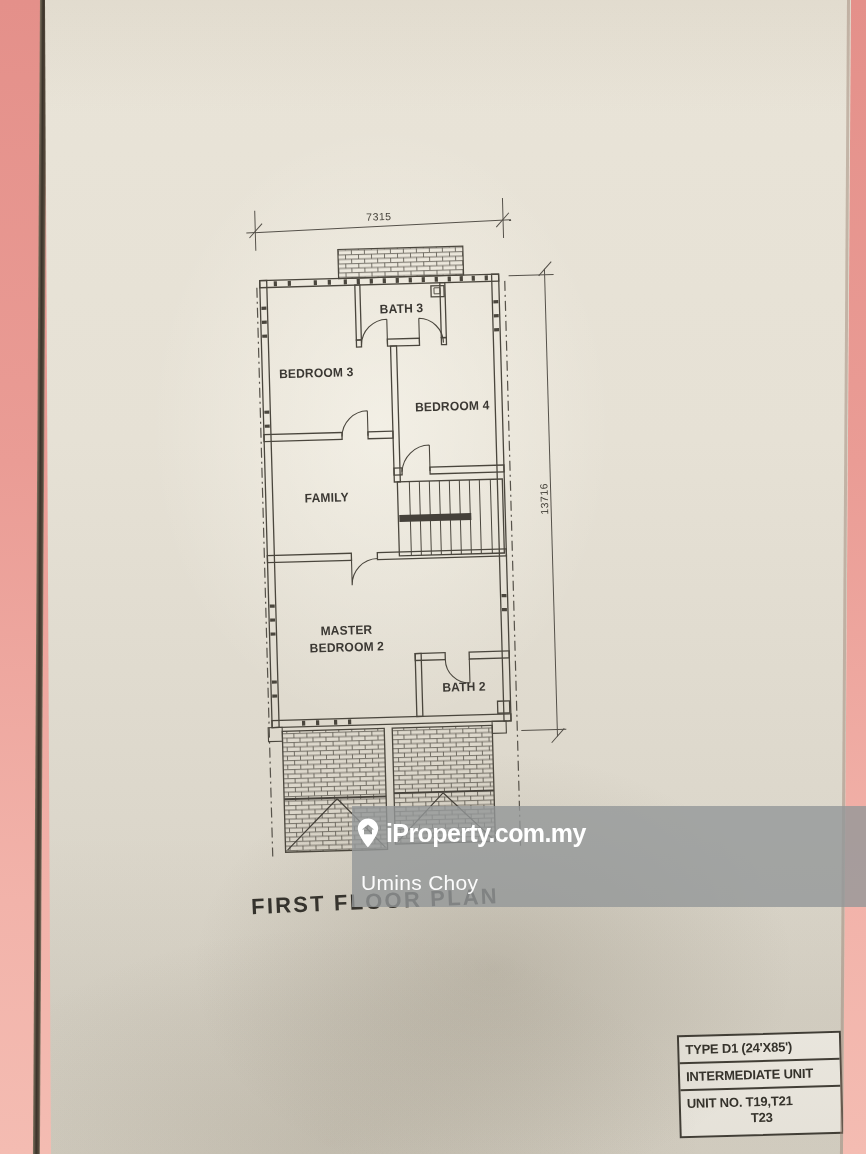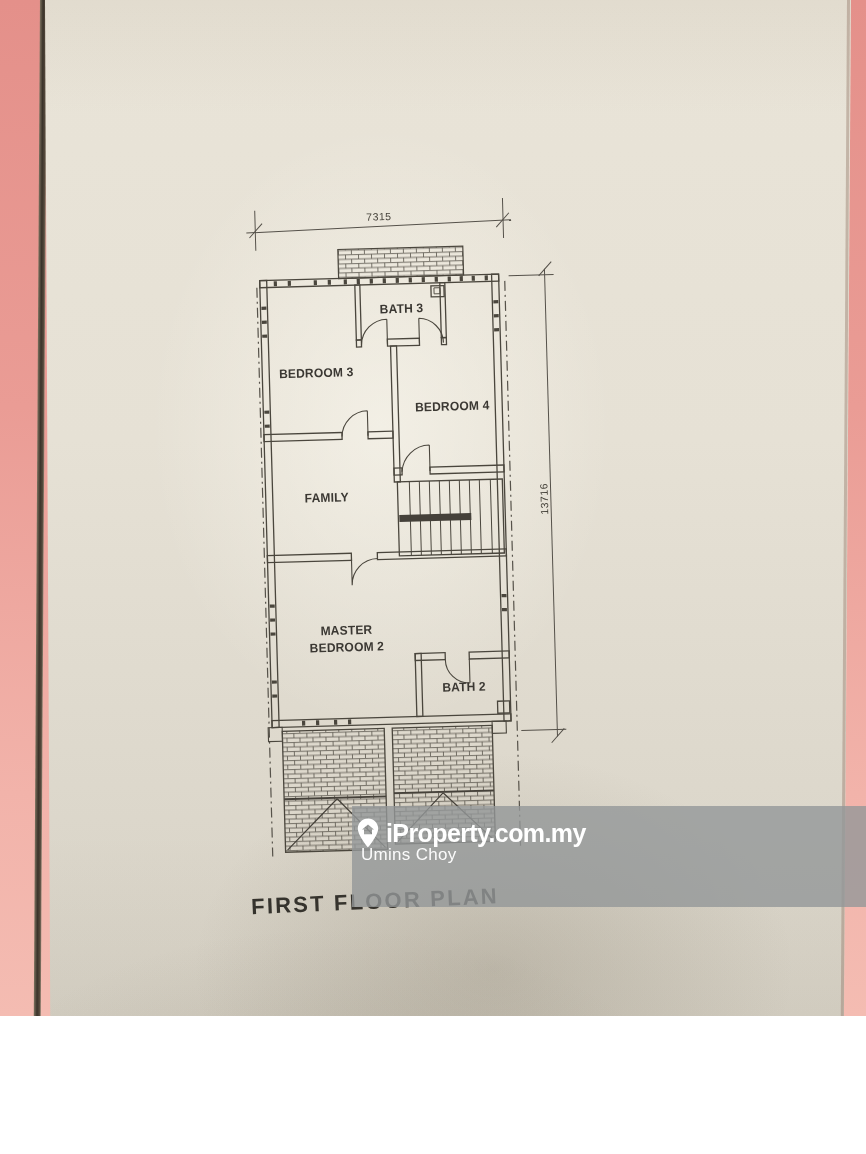--- a/index.html
+++ b/index.html
@@ -1,17 +1,17 @@
 <!DOCTYPE html>
 <html><head>
 <meta charset="utf-8">
 <style>
   html,body{margin:0;padding:0;}
   body{font-family:"Liberation Sans",sans-serif;}
-  .photo{position:relative;width:866px;height:1016px;overflow:hidden;
+  .photo{position:relative;width:866px;height:1154px;overflow:hidden;
          background:linear-gradient(180deg,#e4908a 0%,#ea9c95 40%,#f2b3aa 78%,#f4bcb2 100%);}
   
   .left-strip{position:absolute;left:0;top:0;width:46px;height:1154px;
 
 and              background:linear-gradient(90deg,#ddd5c4 0%,#ece6d7 45%,#d8cfbc 78%,#a2977f 96%,#6e6350 100%);}
   .crease{position:absolute;left:40px;top:-4px;width:7px;height:1162px;
           background:linear-gradient(90deg,#7d725f 0%,#3a332a 45%,#55493c 80%,#8d8271 100%);
           transform:rotate(0.35deg);transform-origin:top left;}
   
   .page{position:absolute;left:0;top:0;width:866px;height:1154px;
@@ -43,21 +43,21 @@
       background:rgba(242,239,231,0.92);color:#32302a;font-weight:bold;}
   .info-row{border-bottom:2px solid #3f3c35;padding:5px 5px 4px 6px;font-size:13px;letter-spacing:-.2px;
       line-height:16px;white-space:nowrap;}
   .info-row:last-child{border-bottom:none;padding-bottom:8px;}
   .info-row .line2{display:block;text-align:center;}
 
   
   .wm-band{position:absolute;left:352px;top:806px;right:0;height:101px;background:rgba(148,151,153,0.80);}
   .wm-logo-row{position:absolute;left:5px;top:12px;display:flex;align-items:center;gap:7px;}
   .wm-brand{font-size:25px;font-weight:bold;color:#ffffff;letter-spacing:-0.6px;}
-  .wm-agent{position:absolute;left:9px;top:39px;font-size:17px;color:rgba(255,255,255,0.96);letter-spacing:.3px;}
+  .wm-agent{position:absolute;left:9px;top:65px;font-size:21px;color:rgba(255,255,255,0.96);letter-spacing:.3px;}
 </style>
 </head>
 <body>
 
 <div class="photo">
 
   <div class="left-strip"></div>
   <div class="crease"></div>
 
   <div class="page">

